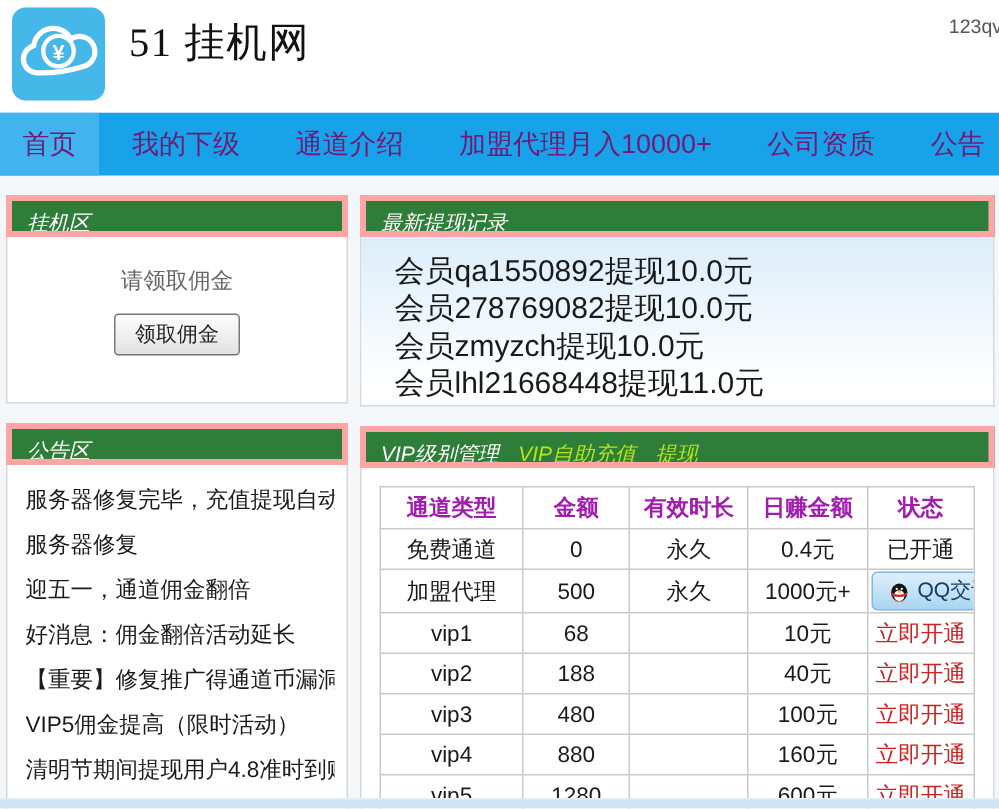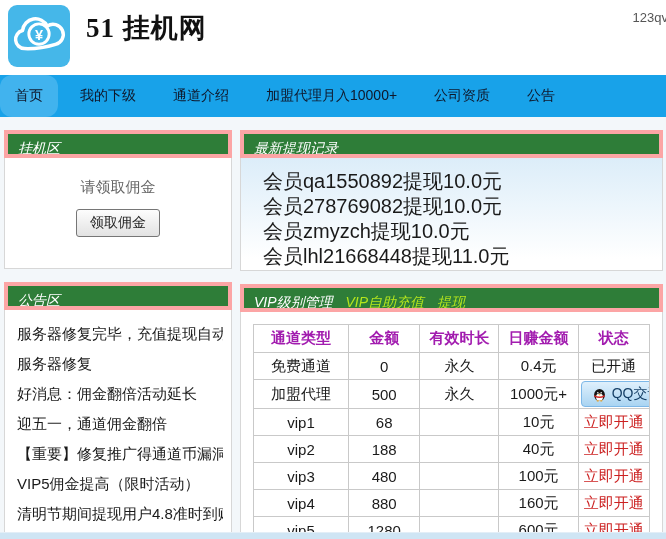--- a/index.html
+++ b/index.html
@@ -13,39 +13,38 @@
   
   .site-header { height:75px; background:#fff; position:relative; }
   .logo {
     position:absolute; left:8px; top:5px; width:62px; height:62px;
     background:#45b7e9; border-radius:9px; cursor:pointer;
   }
   .logo svg { width:100%; height:100%; display:block; }
   .title-block { position:absolute; left:86px; top:10px; }
   .site-title {
     font-family:"Liberation Serif","DejaVu Serif",serif;
-    font-size:27px; font-weight:700; color:#111; letter-spacing:1px;
+    font-size:27px; font-weight:400; color:#111; letter-spacing:1px;
   }
   .site-subtitle {
     font-family:"Liberation Serif","DejaVu Serif",serif;
     font-size:16px; color:#555; margin-top:6px; letter-spacing:1px;
   }
   .header-right-text {
     position:absolute; right:-2px; top:10px; font-size:13px; color:#555;
   }
   
   .main-nav {
     height:42px; background:#18a2e9; display:flex; align-items:stretch;
     padding-left:0;
   }
   .nav-item {
-    color:#0f172a; font-size:14px; text-decoration:none;
+    color:#701a75; font-size:18px; text-decoration:none;
     display:flex; align-items:center; padding:0 15px; margin-right:7px;
     white-space:nowrap;
-    border-radius:12px;
   }
   .nav-item.active { background:#41b3ee; }
   
   .content { display:flex; padding:13px 3px 0 4px; gap:8px; }
   .left-col { width:228px; flex:none; display:flex; flex-direction:column; }
   .right-col { flex:1; display:flex; flex-direction:column; }
   .panel { background:#fff; border:1px solid #d7d7d7; border-top:none; }
   .panel-header {
     background:#2e7d38; color:#fff; font-size:14px;
     height:28px; line-height:28px; padding-left:10px;
@@ -142,22 +141,22 @@
           <div class="commission-prompt">请领取佣金</div>
           <button class="claim-btn">领取佣金</button>
         </div>
       </section>
 
       <section class="panel notice-panel">
         <div class="panel-header">公告区</div>
         <ul class="notice-list">
             <li>服务器修复完毕，充值提现自动到账</li>
             <li>服务器修复</li>
+            <li>迎五一，通道佣金翻倍</li>
             <li>好消息：佣金翻倍活动延长</li>
-            <li>迎五一，通道佣金翻倍</li>
             <li>【重要】修复推广得通道币漏洞</li>
             <li>VIP5佣金提高（限时活动）</li>
             <li>清明节期间提现用户4.8准时到账</li>
           </ul>
       </section>
     </div>
 
     <div class="right-col">
       <section class="panel records-panel">
         <div class="panel-header">最新提现记录</div>

